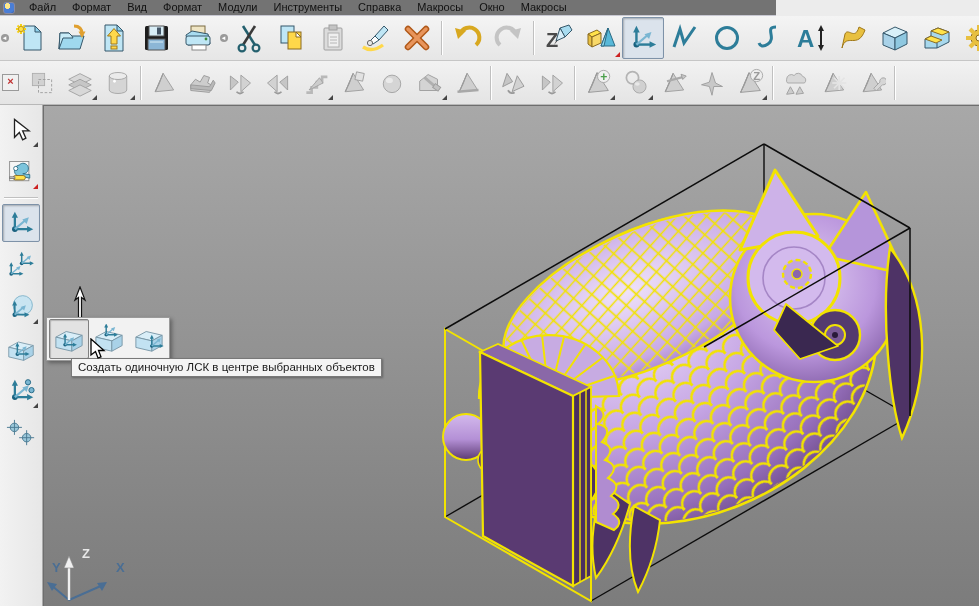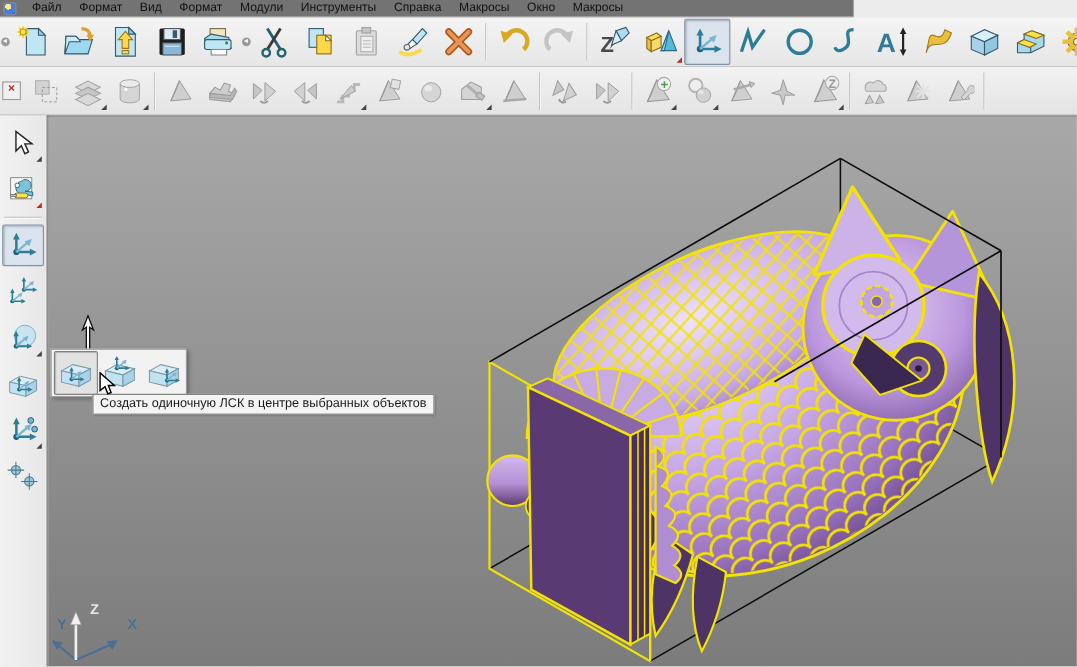--- a/index.html
+++ b/index.html
@@ -52,21 +52,21 @@
     background:linear-gradient(#a8a8a8,#7c7c7c);
     border-left:1px solid #6e6e6e;border-top:1px solid #6e6e6e;box-sizing:border-box;}
   .viewport svg{display:block;}
   
   .flyout{position:absolute;left:46px;top:317px;width:124px;height:44px;
     background:#f2f2f2;border:1px solid #9a9a9a;box-shadow:2px 2px 4px rgba(0,0,0,.35);
     display:flex;align-items:center;padding:2px;box-sizing:border-box;z-index:30;}
   .flyout .tbtn{width:38px;height:38px;}
   .flyout .tbtn.hovered{border:1px solid #808080;background:#e2e2e2;
     box-shadow:inset 1px 1px 1px rgba(0,0,0,.2);}
-  .tooltip{position:absolute;left:84px;top:358px;z-index:40;
+  .tooltip{position:absolute;left:71px;top:358px;z-index:40;
     background:#f4f4f4;border:1px solid #787878;color:#1a1a1a;
     font-size:11.5px;padding:2px 6px 3px;white-space:nowrap;box-shadow:1px 1px 2px rgba(0,0,0,.3);}
   .cursor{position:absolute;left:90px;top:338px;z-index:50;pointer-events:none;}
   .arrow-artifact{position:absolute;left:72px;top:286px;z-index:25;pointer-events:none;}
 </style>
 </head>
 <body>
 
 <div class="menubar">
   <div class="appicon"></div>

